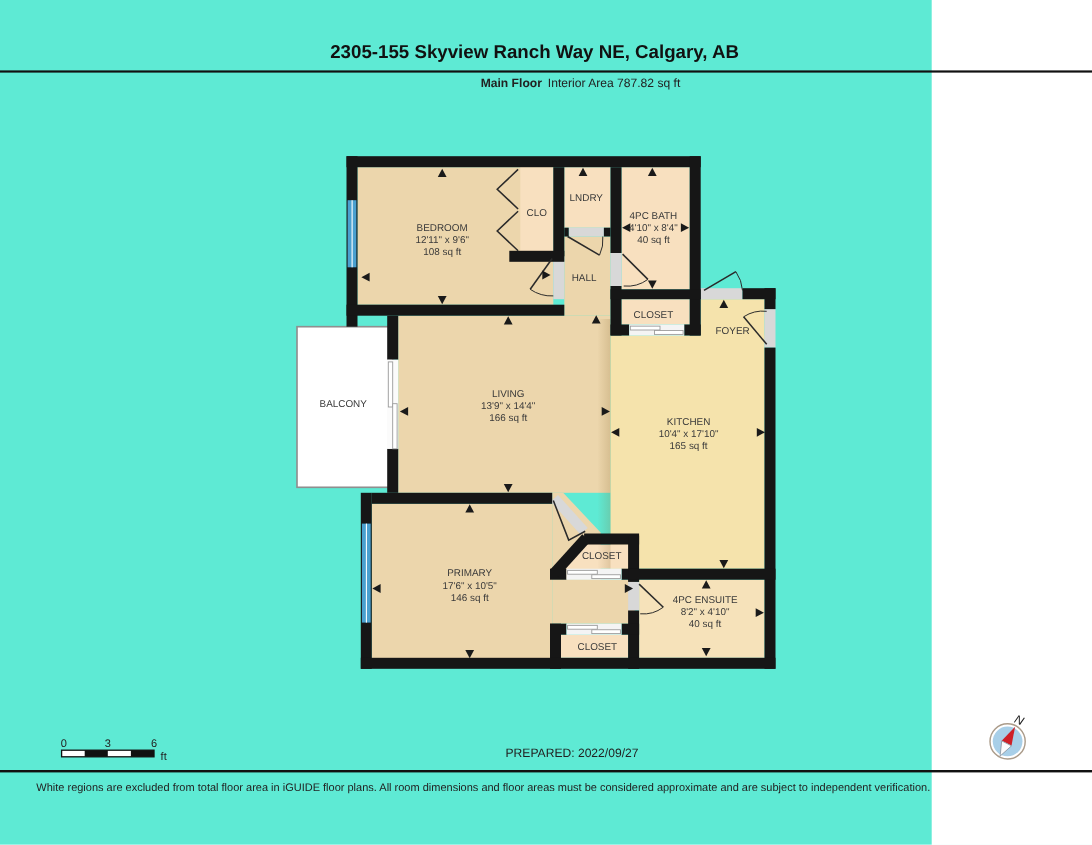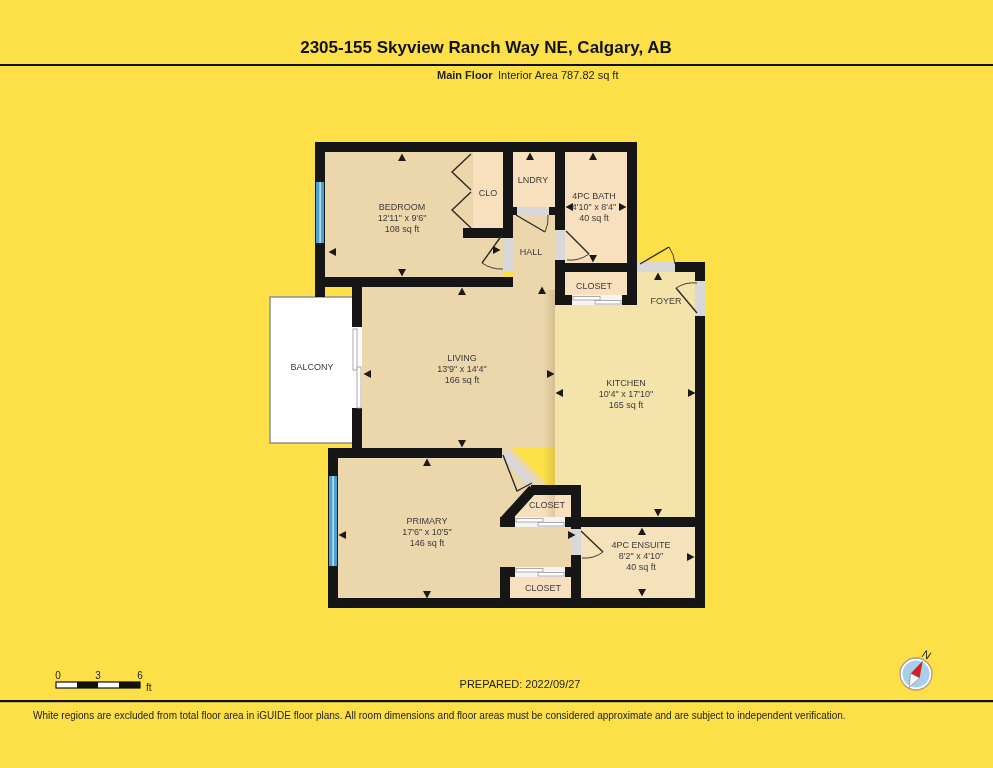--- a/index.html
+++ b/index.html
@@ -1,17 +1,17 @@
 <!DOCTYPE html>
 <html><head>
 <meta charset="utf-8">
 <style>
   html,body{margin:0;padding:0;background:#ffffff;width:993px;height:768px;overflow:hidden;
             font-family:"Liberation Sans", sans-serif;}
-  #page{position:relative;width:993px;height:768px;background:#fde047;}
+  #page{position:relative;width:847px;height:768px;background:#5eead4;}
   svg{position:absolute;left:0;top:0;}
   .title{font-size:17px;font-weight:bold;fill:#111;}
   .sub-b{font-size:11px;font-weight:bold;fill:#222;}
   .sub-r{font-size:11px;fill:#222;}
   .t-room{font-size:9px;fill:#3a3a3a;}
   .t-prep{font-size:11px;fill:#222;}
   .t-disc{font-size:10px;fill:#222;}
   .t-scale{font-size:10px;fill:#222;}
   .t-n{font-size:11px;font-style:italic;fill:#222;}
   .arrow{fill:#1a1a1a;}

